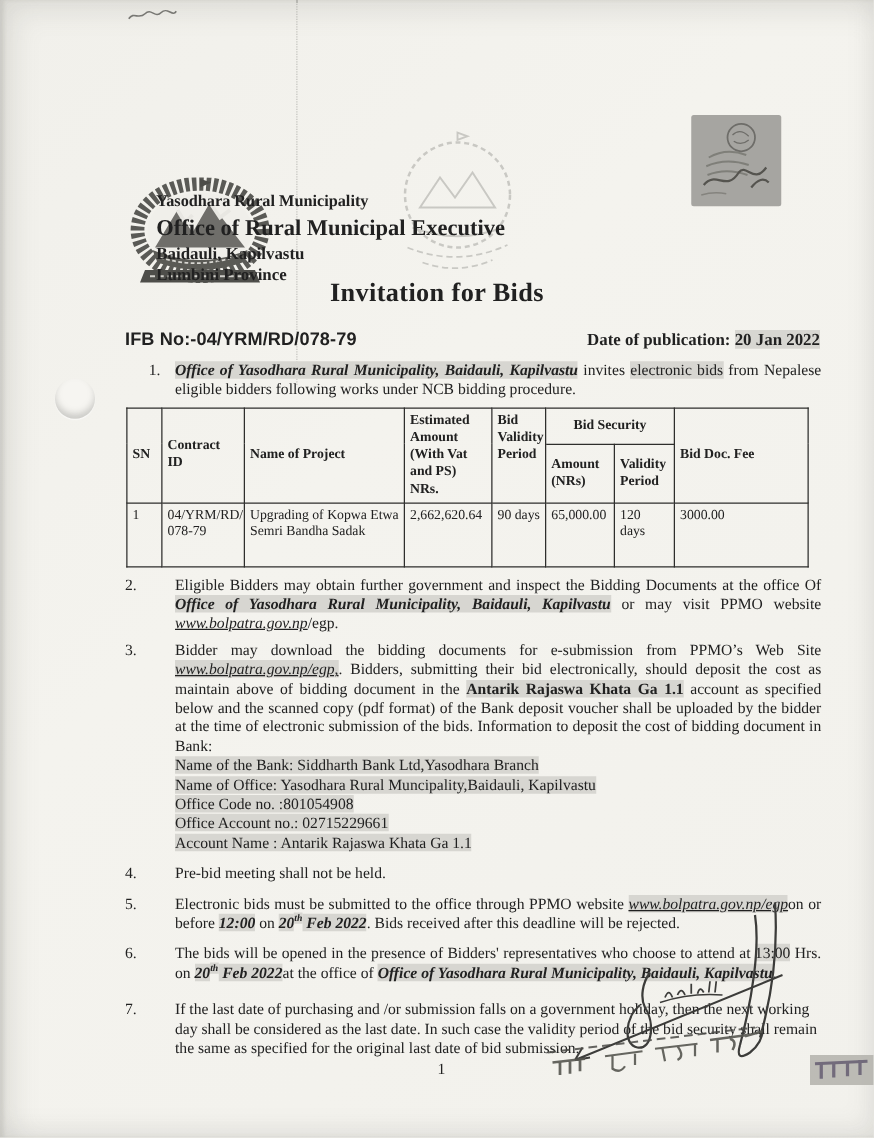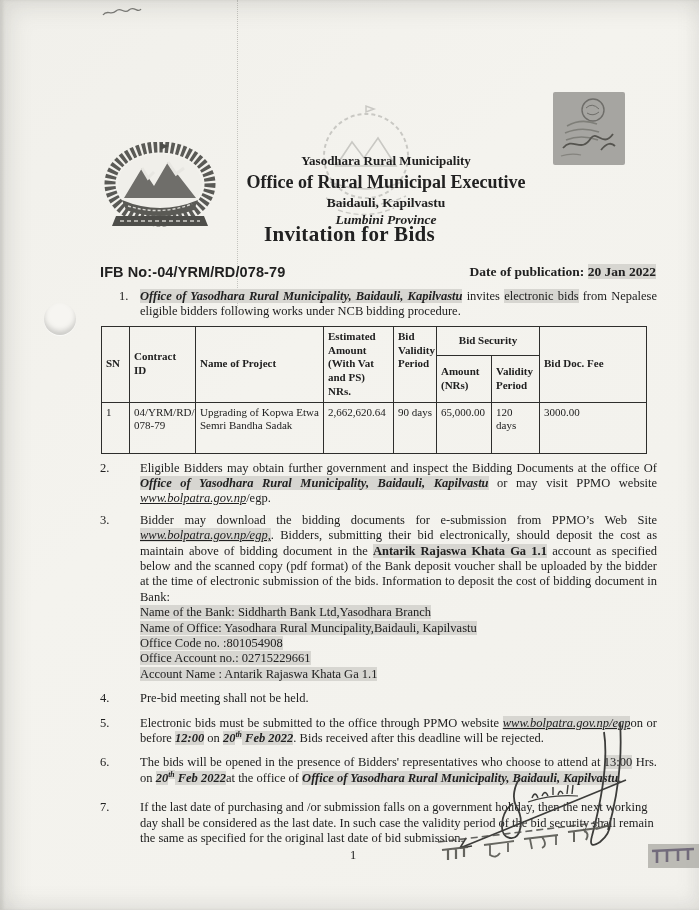--- a/index.html
+++ b/index.html
@@ -19,25 +19,25 @@
   .fold-line{position:absolute;left:237px;top:0;height:308px;width:0;border-left:1px dotted rgba(120,120,115,.38);}
   .punch-hole{position:absolute;left:44px;top:303px;width:32px;height:32px;border-radius:50%;
     background:#f6f5f1;box-shadow:inset 0 -4px 5px rgba(130,130,125,.35), 0 1px 1px rgba(255,255,255,.6);}
   .pen-mark{position:absolute;left:100px;top:5px;}
   .scan-stamp{position:absolute;left:553px;top:92px;width:72px;height:73px;background:#a6a5a1;border-radius:2px;}
   .corner-stamp{position:absolute;left:648px;top:844px;width:51px;height:24px;background:#b3b2ac;opacity:.85;}
 
   
   .emblem{position:absolute;left:104px;top:142px;}
   .watermark{position:absolute;left:308px;top:104px;opacity:.30;}
-  .header-block{position:absolute;left:136px;top:153px;width:500px;text-align:center;line-height:1.25;}
+  .header-block{position:absolute;left:125px;top:153px;width:500px;text-align:left;line-height:1.25;}
   .h-line1{font-size:13px;font-weight:bold;}
   .h-line2{font-size:18px;font-weight:bold;margin-top:2px;}
   .h-line3{font-size:13.5px;font-weight:bold;margin-top:1px;}
-  .h-line4{font-size:13.5px;font-weight:bold;font-style:italic;}
+  .h-line4{font-size:13.5px;font-weight:bold;}
   .doc-title{position:absolute;left:0;top:222px;width:699px;text-align:center;font-size:21px;font-weight:bold;letter-spacing:.3px;}
 
   
   .meta-row{position:absolute;left:100px;top:264px;width:556px;display:flex;justify-content:space-between;align-items:flex-start;}
   .ifb-no{font-family:"Liberation Sans",sans-serif;font-weight:bold;font-size:14.5px;letter-spacing:.1px;}
   .pub-date{font-size:13.5px;font-weight:bold;}
 
   
   .body-list{position:absolute;left:100px;top:289px;width:557px;font-size:12.5px;line-height:15.4px;}
   .item{display:flex;margin-bottom:6px;}

